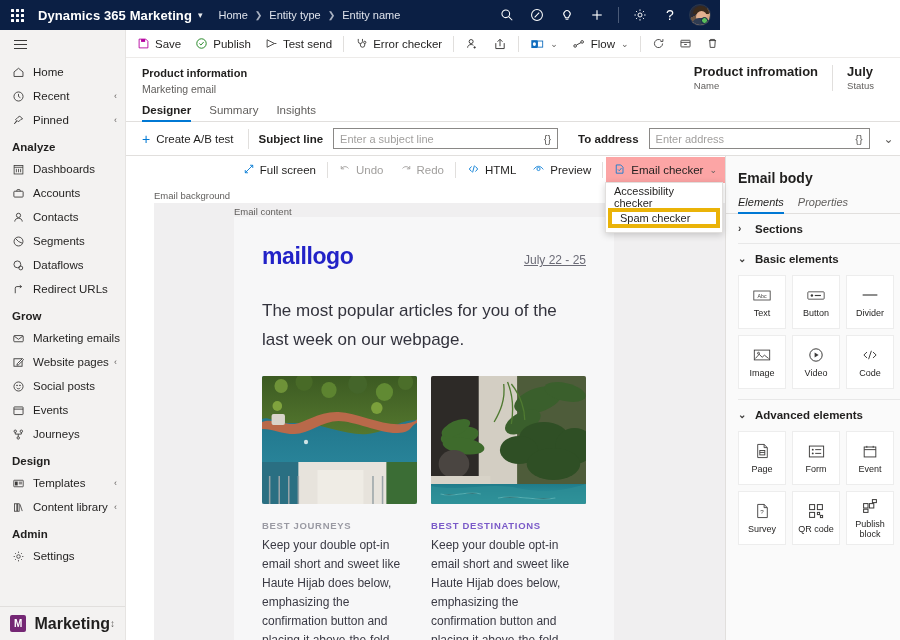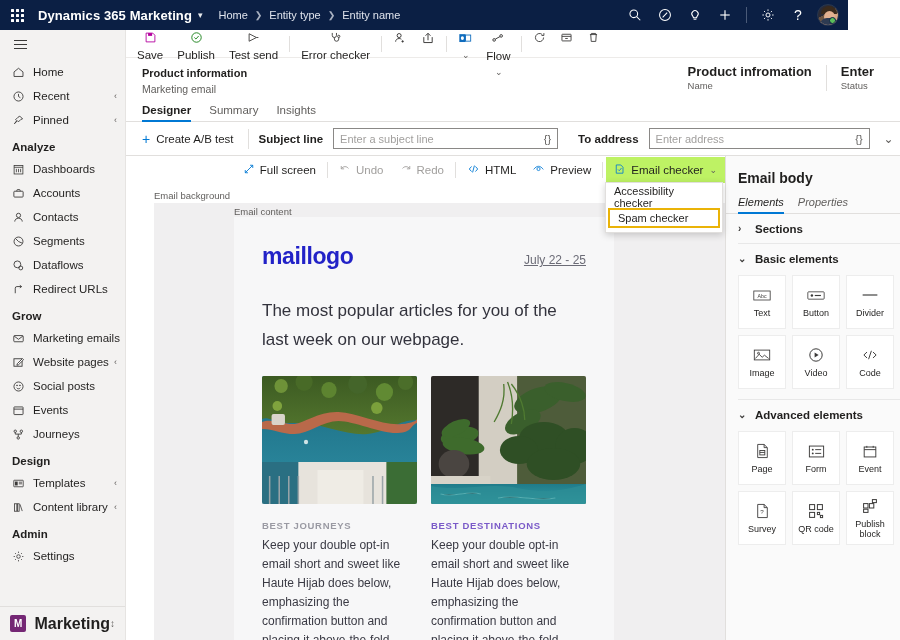--- a/index.html
+++ b/index.html
@@ -6,21 +6,21 @@
   html, body {
     width: 900px; height: 640px;
     font-family: "Liberation Sans", sans-serif;
     font-size: 12px;
     color: #201f1e;
     overflow: hidden;
     background: #ffffff;
   }
   
   #topbar {
-    height: 30px; width: 848px;
+    height: 30px; width: 720px;
     background: #0b1f44;
     display: flex; align-items: center;
     color: #ffffff;
     position: relative;
   }
   #waffle {
     width: 34px; height: 30px;
     display: flex; align-items: center; justify-content: center;
     cursor: pointer;
   }
@@ -102,21 +102,21 @@
   
   #content { width: 774px; height: 610px; display: flex; flex-direction: column; background: #ffffff; }
 
   
   #commandbar {
     height: 28px; display: flex; align-items: center;
     padding-left: 4px; border-bottom: 1px solid #edebe9; background: #ffffff;
   }
   .cmd {
     height: 26px; display: flex; align-items: center; gap: 5px;
-    padding: 0 7px; cursor: pointer; font-size: 11.5px; color: #201f1e; white-space: nowrap; flex-direction: column;
+    padding: 0 7px; cursor: pointer; font-size: 11.5px; color: #201f1e; white-space: nowrap;
   }
   .cmd svg { display: block; }
   .cmd-sep { width: 1px; height: 16px; background: #e1dfdd; margin: 0 4px; }
   .cmd-chev { font-size: 9px; color: #605e5c; margin-left: 1px; }
 
   
   #titlebar { height: 38px; display: flex; align-items: center; padding: 6px 16px 0 16px; position: relative; }
   #rec-title { font-size: 11px; font-weight: 700; line-height: 17px; }
   #rec-sub { font-size: 10.5px; color: #605e5c; line-height: 13px; margin-top: 1px; }
   #header-right {
@@ -166,31 +166,31 @@
   
   #designer-toolbar {
     height: 28px; display: flex; align-items: center; justify-content: flex-end;
     padding-right: 0; position: relative; z-index: 5;
   }
   .dt-btn {
     height: 26px; display: flex; align-items: center; gap: 5px; padding: 0 8px;
     font-size: 11.5px; cursor: pointer; color: #201f1e; white-space: nowrap;
   }
   .dt-btn.disabled { color: #a19f9d; cursor: default; }
-  .dt-btn.active { background: #bef264; }
+  .dt-btn.active { background: #fca5a5; }
   .dt-sep { width: 1px; height: 16px; background: #e1dfdd; margin: 0 3px; }
 
   
   #checker-menu {
     position: absolute; top: 26px; right: 2px; width: 118px;
     background: #ffffff; border: 1px solid #e1dfdd;
     box-shadow: 0 2px 7px rgba(0,0,0,.18); z-index: 20; padding: 3px 0;
   }
   .menu-item { height: 21px; display: flex; align-items: center; padding: 0 8px; font-size: 11px; cursor: pointer; }
-  .menu-item.highlighted { border: 2px solid #eab308; height: 20px; margin: 1px 2px; }
+  .menu-item.highlighted { border: 4px solid #eab308; height: 20px; margin: 1px 2px; }
 
   
   #canvas-area { position: absolute; top: 28px; left: 0; right: 0; bottom: 0; overflow: hidden; }
   #email-bg-label { font-size: 9.5px; color: #605e5c; margin: 6px 0 2px 28px; }
   #email-bg {
     margin-left: 28px; margin-right: 0; background: #f0eff0; height: 100%;
     position: relative; padding-top: 14px;
   }
   #email-content-label { font-size: 9.5px; color: #605e5c; position: absolute; top: 3px; left: 80px; }
   #email-card {
@@ -619,21 +619,21 @@
         <div id="rec-title">Product information</div>
         <div id="rec-sub">Marketing email</div>
       </div>
       <div id="header-right">
         <div class="hdr-field">
           <span class="hdr-val">Product infromation</span>
           <span class="hdr-lbl">Name</span>
         </div>
         <div class="hdr-div"></div>
         <div class="hdr-field">
-          <span class="hdr-val">Enter</span>
+          <span class="hdr-val">July</span>
           <span class="hdr-lbl">Status</span>
         </div>
       </div>
     </div>
 
     <div id="tabrow">
       <div class="tab active">Designer</div>
       <div class="tab">Summary</div>
       <div class="tab">Insights</div>
     </div>

